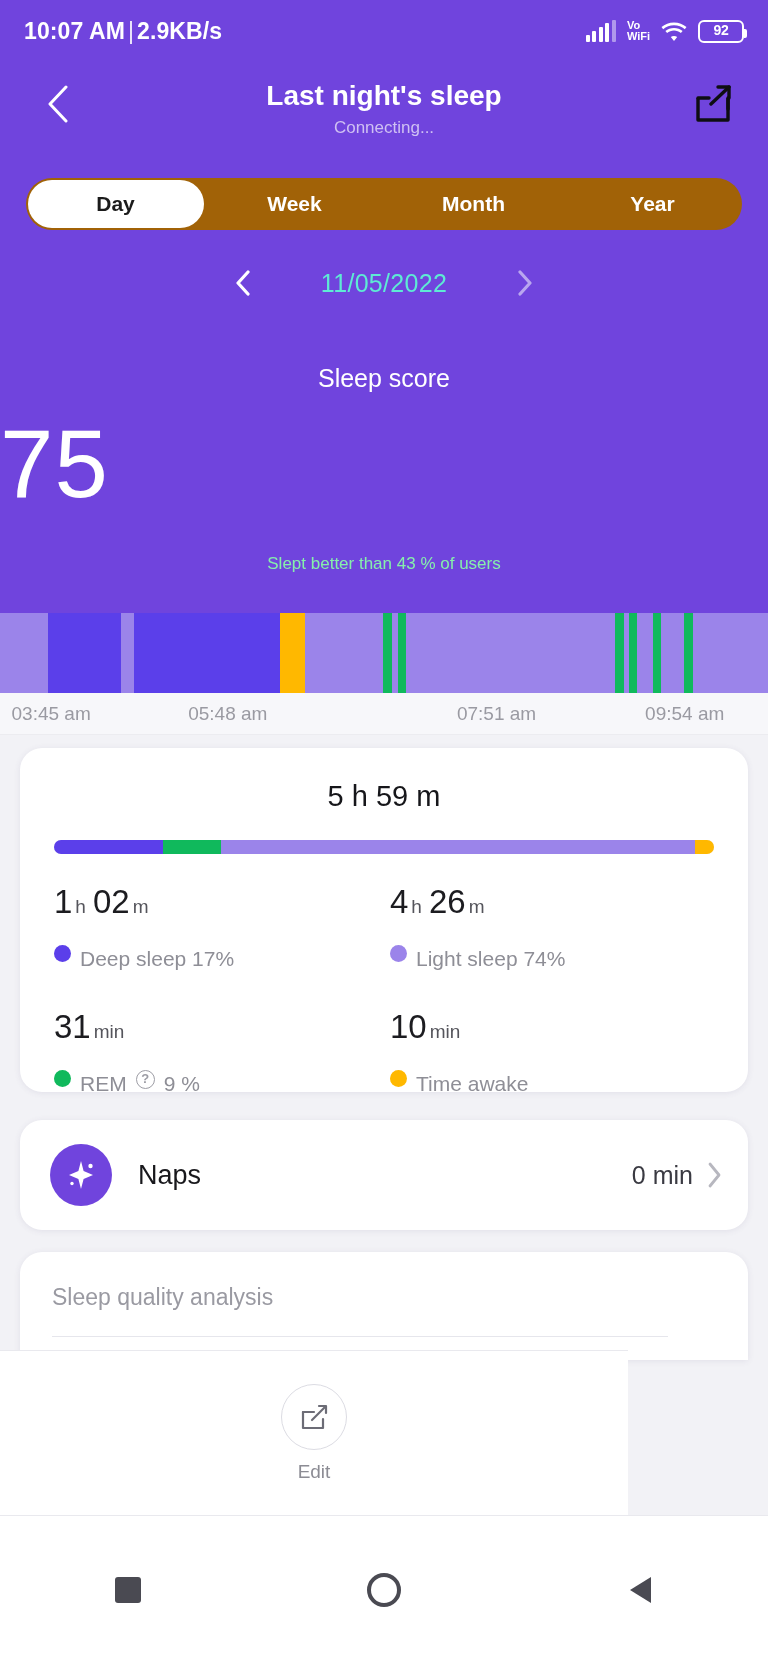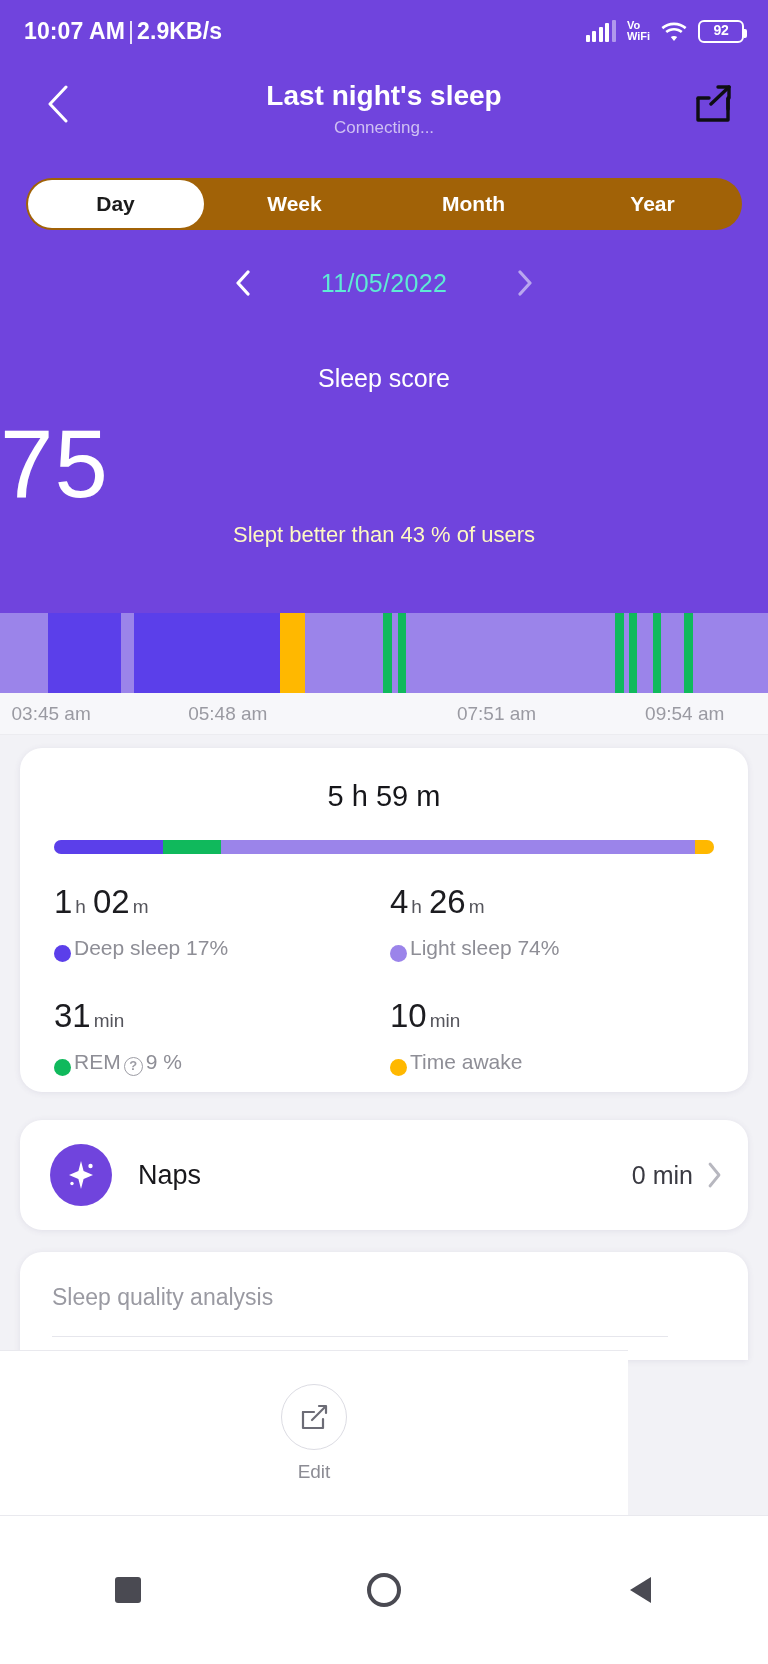--- a/index.html
+++ b/index.html
@@ -111,22 +111,22 @@
   .score-label {
     position:absolute; left:0; top:362px; width:768px; text-align:center;
     color:#ffffff; font-size:25px; line-height:32px;
   }
   .score-value {
     position:absolute; left:0; top:412px; width:768px; text-align:left;
     color:#ffffff; font-size:96px; font-weight:300; line-height:104px;
     letter-spacing:1px;
   }
   .score-sub {
-    position:absolute; left:0; top:521px; width:768px; text-align:center;
-    color:#fef9c3; font-size:22px; line-height:28px;
+    position:absolute; left:0; top:550px; width:768px; text-align:center;
+    color:#86efac; font-size:17px; line-height:28px;
   }
 
   
   .hypno {
     position:absolute; top:613px; left:0; width:768px; height:80px;
     background:#9b84ea; display:flex; overflow:hidden;
   }
   .hseg { height:80px; flex:0 0 auto; }
   .axis {
     position:absolute; top:693px; left:0; width:768px; height:42px;
@@ -154,21 +154,21 @@
   }
   .stack i { display:block; height:14px; }
 
   .grid { position:absolute; left:34px; top:134px; width:672px; }
   .grow { display:flex; margin-bottom:34px; }
   .gcell { width:336px; }
   .gval { color:#1c1c20; font-size:33px; line-height:40px; font-weight:400; white-space:nowrap; }
   .gval .u { font-size:19px; color:#55555c; margin:0 7px 0 3px; }
   .gval .u.last { margin-right:0; }
   .glab {
-    display:flex; align-items:flex-end; gap:3px; margin-top:7px;
+    display:flex; align-items:flex-start; gap:9px; margin-top:18px;
     color:#8e8e96; font-size:21px; line-height:28px; white-space:nowrap;
   }
   .dot { width:17px; height:17px; border-radius:50%; flex:0 0 auto; }
   .qmark {
     width:19px; height:19px; border-radius:50%; border:1.6px solid #9d9da5;
     color:#9d9da5; font-size:13px; line-height:16px; text-align:center;
     flex:0 0 auto; font-weight:bold;
   }
 
   

